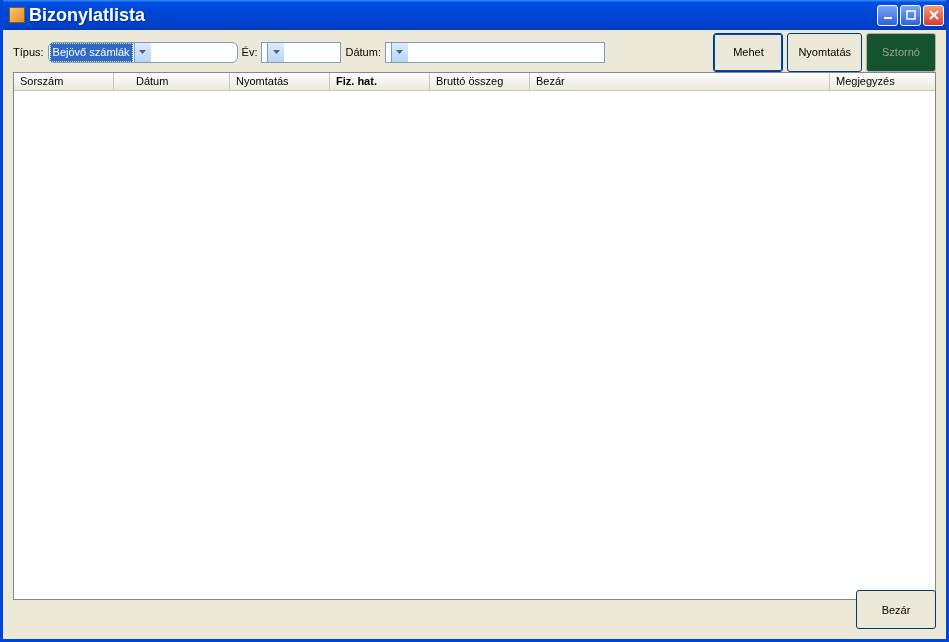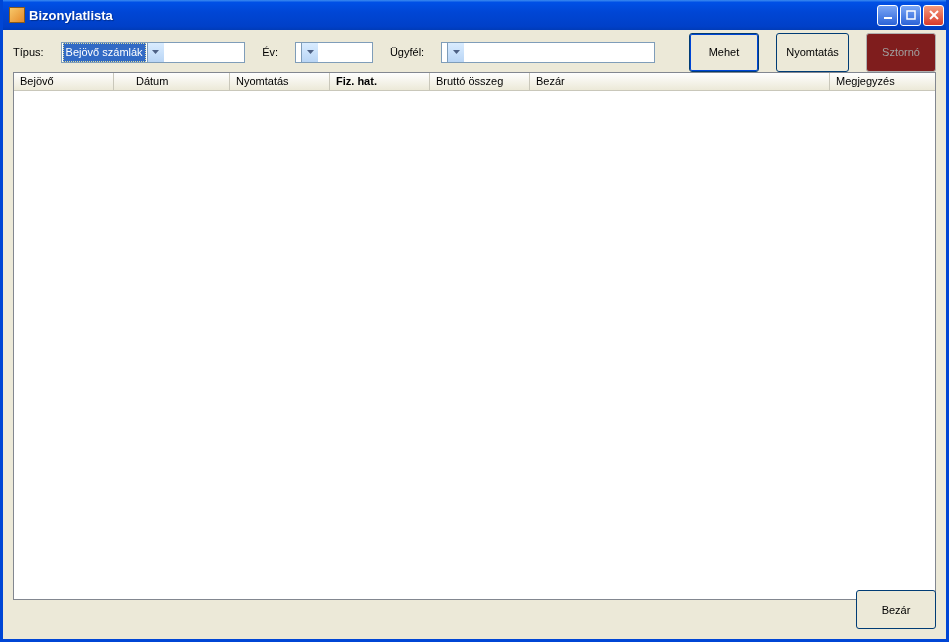--- a/index.html
+++ b/index.html
@@ -31,21 +31,21 @@
   .titlebar-icon {
     width: 16px;
     height: 16px;
     margin-right: 4px;
     background: linear-gradient(135deg,#f7c86a,#e58a2a);
     border: 1px solid #8a5a1a;
     display:inline-block;
   }
   .titlebar-text {
     font-weight: bold;
-    font-size: 13px;
+    font-size: 18px;
     flex: 1;
     text-shadow: 1px 1px 1px rgba(0,0,0,0.3);
   }
   .win-buttons { display:flex; gap:2px; }
   .win-btn {
     width: 21px; height: 21px;
     border: 1px solid #fff;
     border-radius: 3px;
     display:flex; align-items:center; justify-content:center;
     color:white; font-weight:bold; font-size:11px;
@@ -62,34 +62,34 @@
   .client {
     position:absolute;
     top:30px; left:0; right:0; bottom:0;
     background:#ece9d8;
     padding: 8px 10px;
   }
 
   .toolbar {
     display:flex;
     align-items:center;
-    gap:17px;
+    gap:4px;
     height: 28px;
     margin-bottom: 6px;
   }
   .toolbar label { color:#000; }
   .combo {
     display:inline-flex;
     align-items:center;
     background:#fff;
     border:1px solid #7f9db9;
     height:21px;
     position:relative;
   }
-  .combo.focused { outline: none; }
+  .combo.focused { outline: none; border-radius: 6px; }
   .combo .combo-text {
     padding: 2px 2px 2px 3px;
     height:100%;
     display:flex; align-items:center;
     white-space:nowrap; overflow:hidden;
   }
   .combo .combo-text.sel {
     background:#316ac5; color:#fff;
     border:1px dotted #e0e0a0;
     margin:1px;
@@ -117,21 +117,21 @@
     border:1px solid #003c74;
     border-radius:3px;
     font: 11px Tahoma, Arial, sans-serif;
     cursor:pointer;
     display:inline-flex; align-items:center; justify-content:center;
   }
   .btn.disabled {
     color:#a0a0a0;
     border-color:#b0b0b0;
     cursor:default;
-    background:#7f1d1d;
+    background:#14532d;
   }
   .btn.default {
     box-shadow: 0 0 0 1px #0046d5 inset;
   }
 
   .grid-wrap {
     border:1px solid #828790;
     background:#fff;
     height: 528px;
     overflow:hidden;
@@ -203,40 +203,40 @@
       <label>Év:</label>
       <div class="combo" id="combo-year">
         <span class="combo-text"></span>
         <span class="combo-btn">
           <svg width="7" height="4">
               <polygon points="0,0 7,0 3.5,4"></polygon>
             </svg>
         </span>
       </div>
 
-      <label>Ügyfél:</label>
+      <label>Dátum:</label>
       <div class="combo" id="combo-client">
         <span class="combo-text"></span>
         <span class="combo-btn">
           <svg width="7" height="4">
               <polygon points="0,0 7,0 3.5,4"></polygon>
             </svg>
         </span>
       </div>
 
       <span class="spacer"></span>
 
       <button class="btn default">Mehet</button>
       <button class="btn">Nyomtatás</button>
       <button class="btn disabled">Sztornó</button>
     </div>
 
     <div class="grid-wrap">
       <div class="grid-header" id="grid-header">
-          <div class="col" style="width: 100px;">Bejövő</div>
+          <div class="col" style="width: 100px;">Sorszám</div>
           <div class="col" style="width: 100px; margin-left: 16px;">Dátum</div>
           <div class="col" style="width: 100px;">Nyomtatás</div>
           <div class="col" style="width: 100px; font-weight: bold;">Fiz. hat.</div>
           <div class="col" style="width: 100px;">Bruttó összeg</div>
           <div class="col" style="width: 300px;">Bezár</div>
           <div class="col">Megjegyzés</div>
         </div>
       <div class="grid-body" id="grid-body"></div>
     </div>
 

